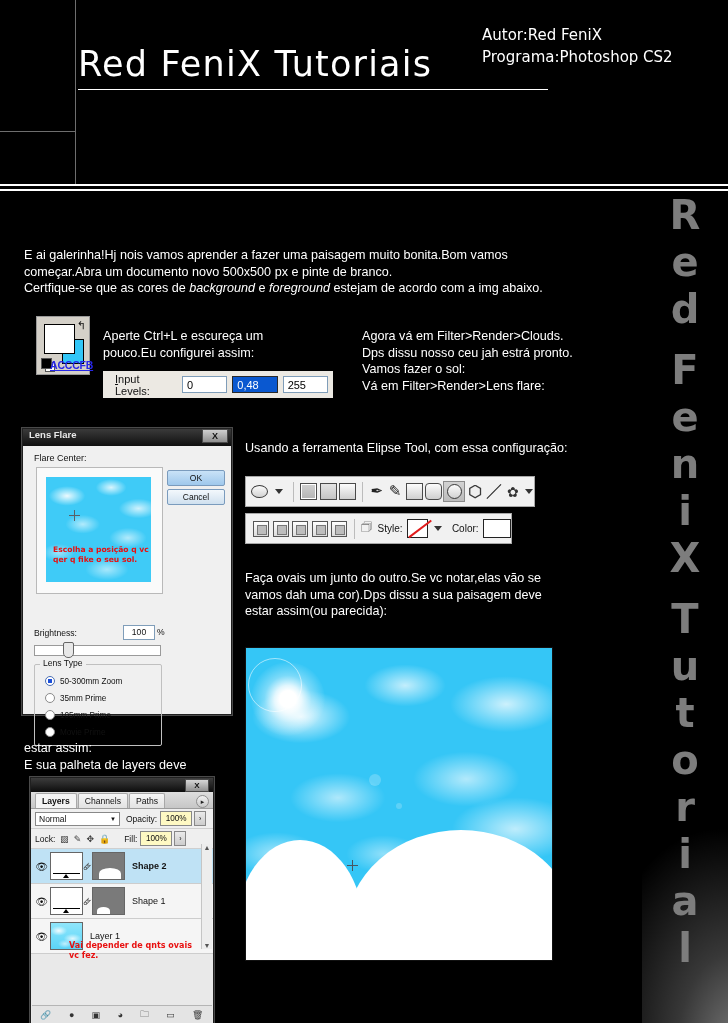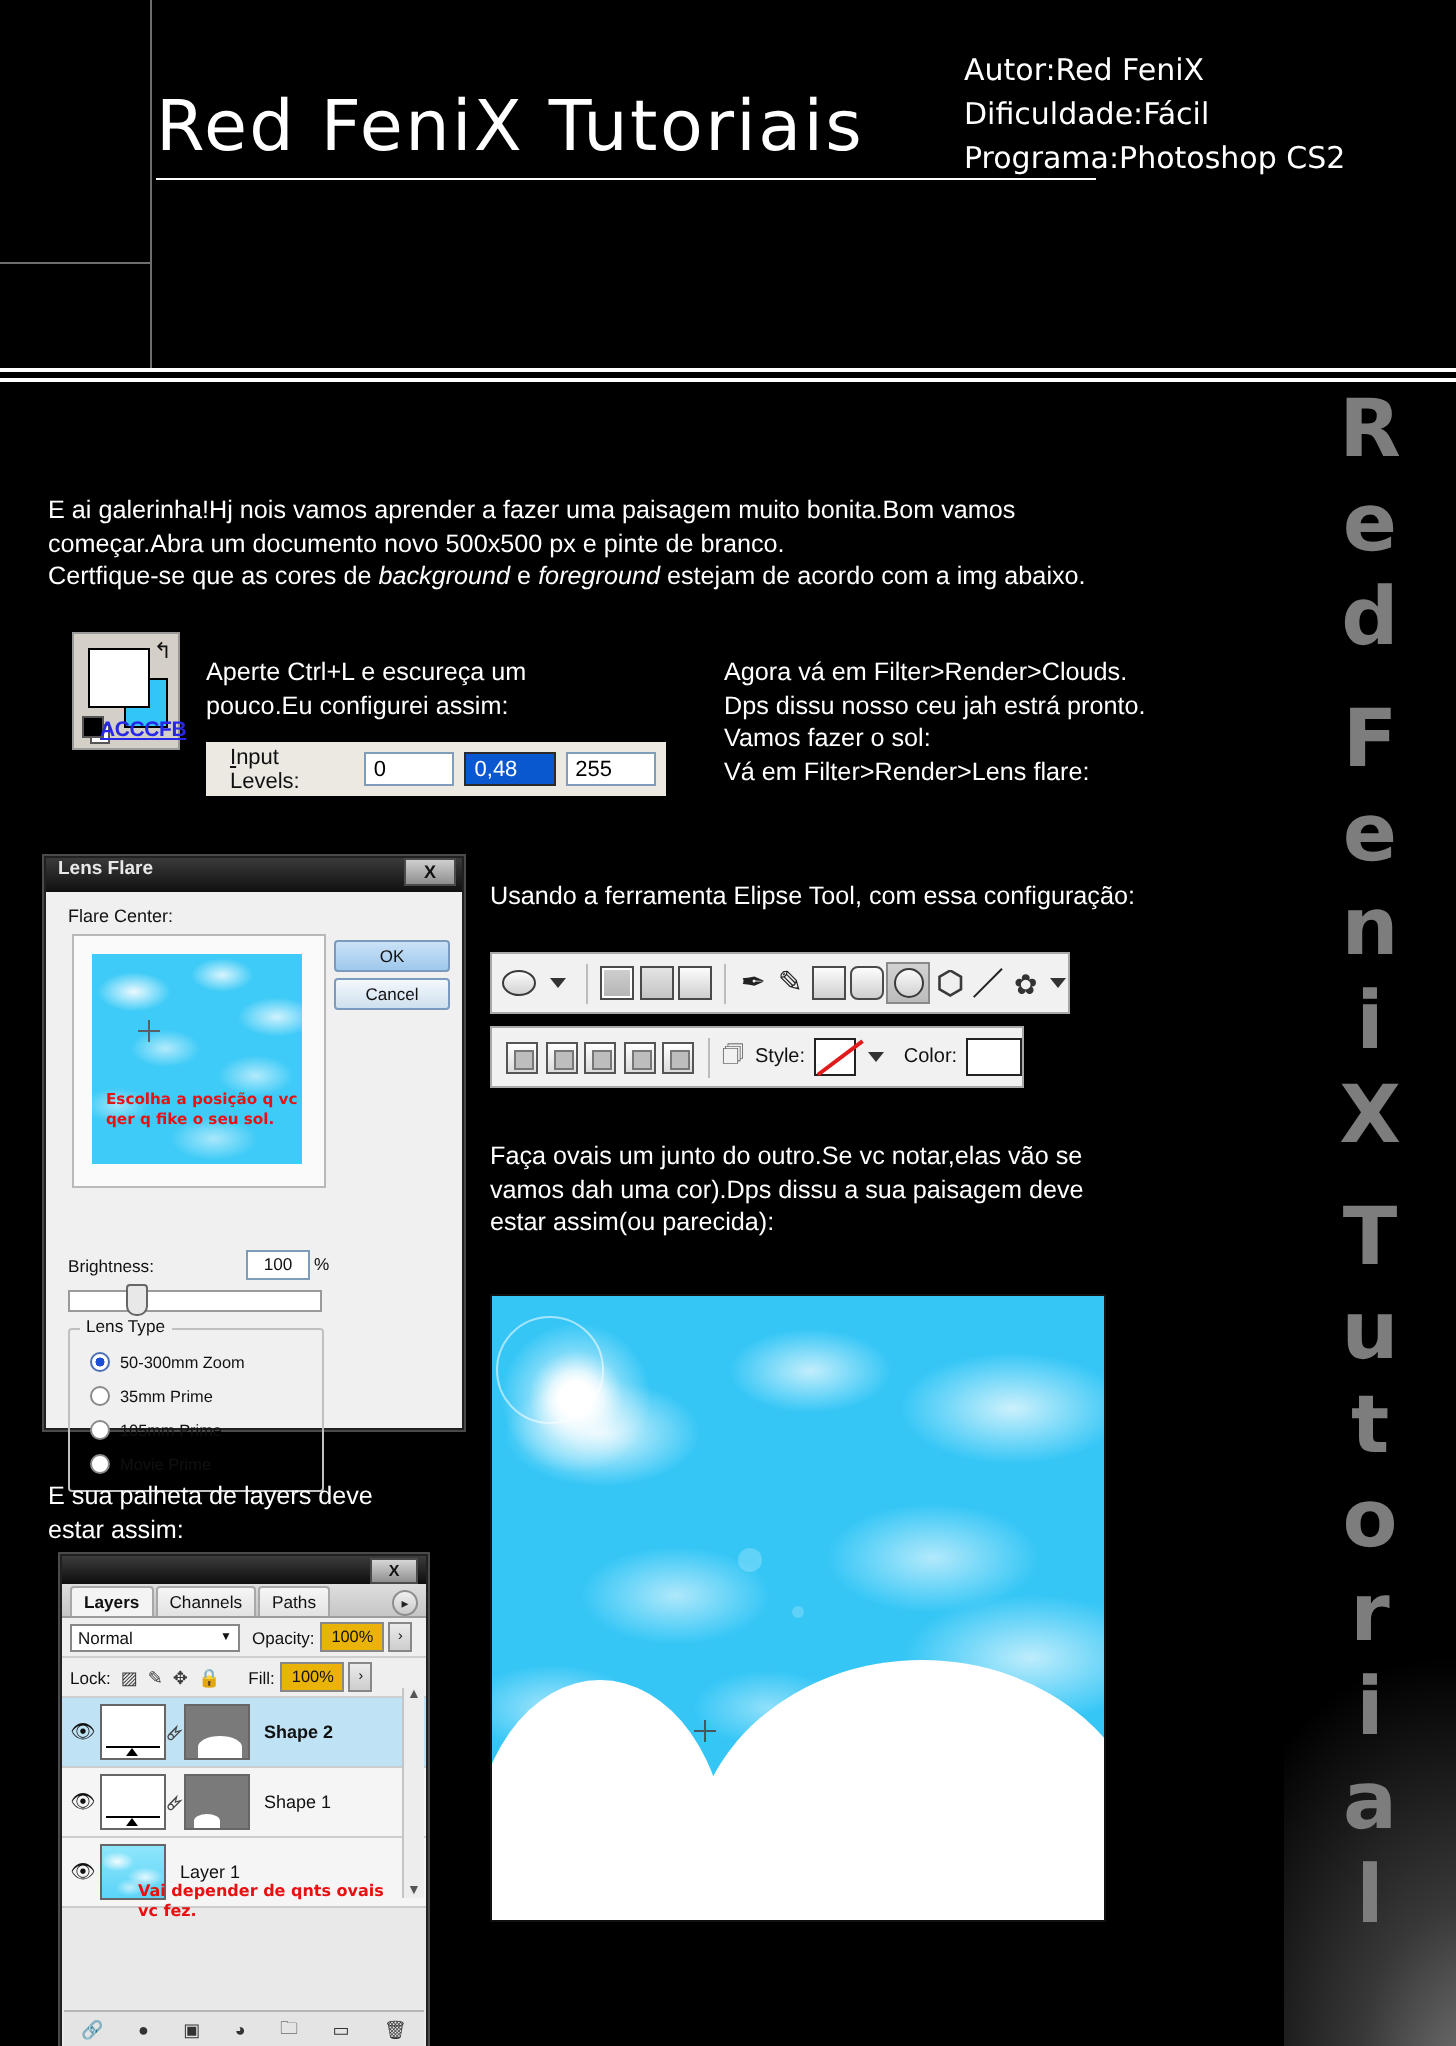--- a/index.html
+++ b/index.html
@@ -187,21 +187,21 @@
     border:1px solid #a8a8a8;border-bottom:none;margin-right:1px;border-radius:2px 2px 0 0;}
   .lp-tab.sel{background:#f4f4f4;font-weight:bold;}
   .lp-menu{position:absolute;right:4px;top:3px;width:11px;height:11px;border-radius:50%;
     background:linear-gradient(#f0f0f0,#cacaca);border:1px solid #8e8e8e;
     display:flex;align-items:center;justify-content:center;font-size:7px;color:#222;}
   .lp-row{height:19px;display:flex;align-items:center;padding:0 4px;background:#efefef;
     border-bottom:1px solid #cfcfcf;}
   .lp-select{width:85px;height:14px;background:#fff;border:1px solid #888;font-size:8.5px;color:#111;
     display:flex;align-items:center;justify-content:space-between;padding:0 3px;box-sizing:border-box;}
   .lp-lbl{font-size:8.5px;color:#111;margin-left:6px;}
-  .lp-num{width:30px;height:13px;background:#eab308;border:1px solid #888;font-size:8.2px;color:#111;
+  .lp-num{width:30px;height:13px;background:#fef9c3;border:1px solid #888;font-size:8.2px;color:#111;
     text-align:center;line-height:13px;margin-left:3px;}
   .lp-arrow{width:10px;height:13px;background:linear-gradient(#eaeaea,#cdcdcd);border:1px solid #888;
     font-size:7px;color:#111;text-align:center;line-height:13px;margin-left:2px;}
   .lockicons{display:flex;align-items:center;gap:5px;margin-left:5px;font-size:9px;color:#3a3a3a;}
   .layer{height:34px;display:flex;align-items:center;background:#f5f5f5;border-bottom:1px solid #cdcdcd;
     padding-left:2px;position:relative;}
   .layer.sel{background:#bfe2f5;}
   .eye{width:17px;text-align:center;font-size:10px;color:#111;}
   .thumb{width:31px;height:26px;background:#fff;border:1px solid #666;position:relative;overflow:hidden;flex:none;}
   .thumb .mini-line{position:absolute;left:2px;bottom:5px;right:2px;height:1px;background:#000;}
@@ -230,21 +230,20 @@
 
 <div class="page">
 
   <div class="header">
     <div class="hdr-vline"></div>
     <div class="hdr-hline"></div>
     <div class="hdr-title">Red FeniX Tutoriais</div>
     <div class="hdr-rule"></div>
     <div class="hdr-meta">
       <div>Autor:Red FeniX</div>
-      <div>Dificuldade:Fácil</div>
       <div>Programa:Photoshop CS2</div>
     </div>
     <div class="hdr-botline1"></div>
     <div class="hdr-botline2"></div>
   </div>
 
   <div class="sideband">
     <div class="sideglow"></div>
     <div class="side-letters" id="side-letters">
         <span>R</span>
@@ -443,22 +442,22 @@
     <div class="sunring"></div>
     <div class="flare-a"></div>
     <div class="flare-c"></div>
     <div class="flare-b"></div>
     <div class="hill hill1"></div>
     <div class="hill hill2"></div>
     <div class="sky-cross"></div>
   </div>
 
   <div class="btext" style="left:24px;top:740px;width:210px;">
+    <div>estar assim:</div>
     <div>E sua palheta de layers deve</div>
-    <div>estar assim:</div>
   </div>
 
   <div class="dlg" id="layers">
     <div class="lp-top">
       <div class="lp-x">X</div>
     </div>
     <div class="lp-tabs">
       <div class="lp-tab sel">Layers</div>
       <div class="lp-tab">Channels</div>
       <div class="lp-tab">Paths</div>

